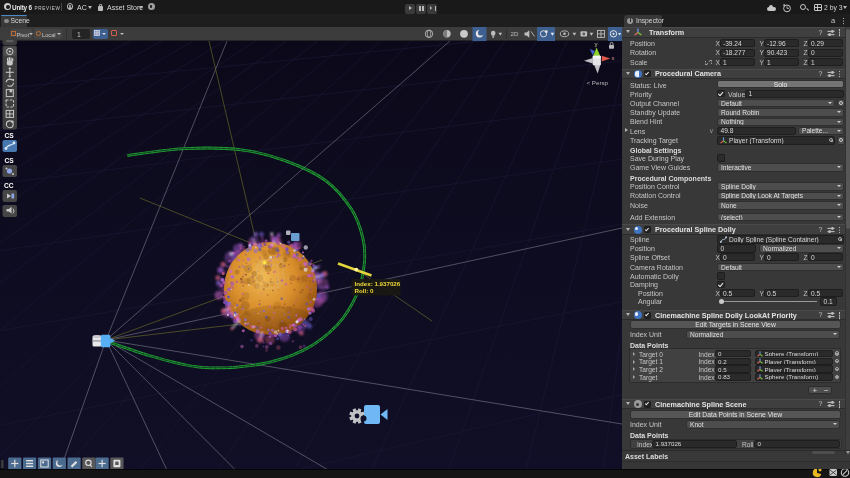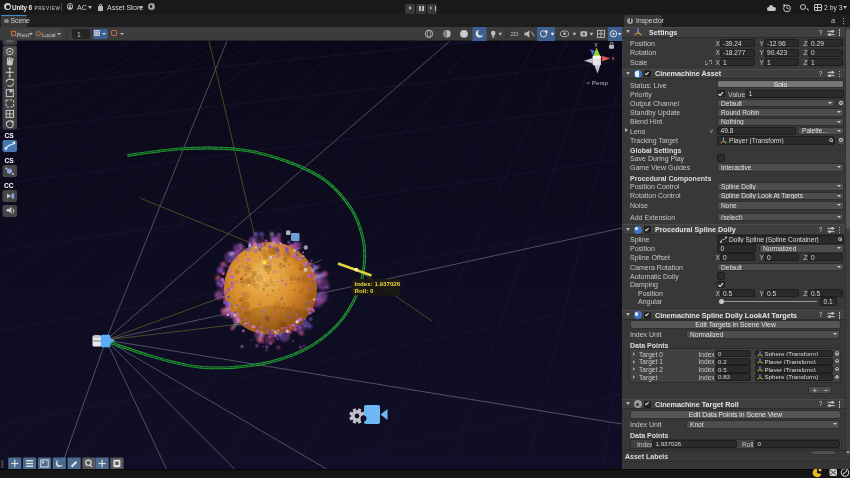--- a/index.html
+++ b/index.html
@@ -869,21 +869,21 @@
     <div class="a" style="left:844.5px;top:27px;width:5.5px;height:428px;background:#3d3d3d;border-left:1px solid #313131"></div>
     <div class="a" style="left:845.5px;top:29px;width:4px;height:200px;background:#575757;border-radius:2px"></div>
     <div style="position:absolute;left:845.6px;top:450.5px;width:0;height:0;border-left:2.4px solid transparent;border-right:2.4px solid transparent;border-top:3px solid #9a9a9a"></div>
     <div class="hdr" style="top:27.0px;height:10.5px"></div>
     <div style="position:absolute;left:625.5px;top:30.4px;width:0;height:0;border-left:2.8px solid transparent;border-right:2.8px solid transparent;border-top:3.2px solid #b4b4b4"></div>
     <svg class="a" style="left:633.5px;top:28.4px" width="8" height="8" viewBox="0 0 8 8">
       <line x1="4" y1="4.4" x2="4" y2="0.4" stroke="#6a9ae0" stroke-width="1.3"></line>
       <line x1="4" y1="4.4" x2="0.6" y2="7" stroke="#e06a5a" stroke-width="1.3"></line>
       <line x1="4" y1="4.4" x2="7.4" y2="7" stroke="#79c837" stroke-width="1.3"></line>
     </svg>
-    <div class="htitle" style="left:649px;top:28.8px">Settings</div>
+    <div class="htitle" style="left:649px;top:28.8px">Transform</div>
     <div class="lbl" style="left:818.5px;top:28.6px;font-size:7px;color:#c0c0c0">?</div>
     <svg class="a" style="left:826.5px;top:28.6px" width="8" height="8" viewBox="0 0 8 8">
       <line x1="0.5" y1="2.4" x2="7.5" y2="2.4" stroke="#bdbdbd" stroke-width="1.1"></line>
       <line x1="0.5" y1="5.6" x2="7.5" y2="5.6" stroke="#bdbdbd" stroke-width="1.1"></line>
       <rect x="4.4" y="1" width="2" height="2.8" fill="#bdbdbd"></rect>
       <rect x="1.6" y="4.2" width="2" height="2.8" fill="#bdbdbd"></rect>
     </svg>
     <div style="position:absolute;left:838.5px;top:29.2px;width:1.6px;height:1.6px;background:#bdbdbd;box-shadow:0 2.6px 0 #bdbdbd,0 5.2px 0 #bdbdbd"></div>
     <div class="lbl" style="left:630px;top:39.8px">Position</div>
     <div class="xyzl" style="left:715.5px;top:39.6px">X</div>
@@ -908,21 +908,21 @@
     <div class="xyzl" style="left:759.5px;top:58.8px">Y</div>
     <div class="fld" style="left:763.5px;top:58.2px;width:35.5px;height:8px">1</div>
     <div class="xyzl" style="left:803.5px;top:58.8px">Z</div>
     <div class="fld" style="left:807.5px;top:58.2px;width:35.5px;height:8px">1</div>
     <div class="hdr" style="top:68.5px;height:10.5px"></div>
     <div style="position:absolute;left:625.5px;top:71.9px;width:0;height:0;border-left:2.8px solid transparent;border-right:2.8px solid transparent;border-top:3.2px solid #b4b4b4"></div>
     <div class="a" style="left:633.5px;top:69.9px;width:8px;height:8px;border-radius:50%;background:#3f74c2"></div>
     <div class="a" style="left:634.5px;top:70.9px;width:4px;height:6px;border-radius:2px 0 0 2px;background:#e8eef8"></div>
     <div class="cb" style="left:644px;top:70.4px;width:7px;height:7px;background:#222"></div>
     <div style="position:absolute;left:645.4px;top:72.1px;width:4.4px;height:2.4px;border-left:1.4px solid #e8e8e8;border-bottom:1.4px solid #e8e8e8;transform:rotate(-48deg)"></div>
-    <div class="htitle" style="left:655px;top:70.3px">Cinemachine Asset</div>
+    <div class="htitle" style="left:655px;top:70.3px">Procedural Camera</div>
     <div class="lbl" style="left:818.5px;top:70.1px;font-size:7px;color:#c0c0c0">?</div>
     <svg class="a" style="left:826.5px;top:70.1px" width="8" height="8" viewBox="0 0 8 8">
       <line x1="0.5" y1="2.4" x2="7.5" y2="2.4" stroke="#bdbdbd" stroke-width="1.1"></line>
       <line x1="0.5" y1="5.6" x2="7.5" y2="5.6" stroke="#bdbdbd" stroke-width="1.1"></line>
       <rect x="4.4" y="1" width="2" height="2.8" fill="#bdbdbd"></rect>
       <rect x="1.6" y="4.2" width="2" height="2.8" fill="#bdbdbd"></rect>
     </svg>
     <div style="position:absolute;left:838.5px;top:70.7px;width:1.6px;height:1.6px;background:#bdbdbd;box-shadow:0 2.6px 0 #bdbdbd,0 5.2px 0 #bdbdbd"></div>
     <div class="lbl" style="left:630px;top:81.5px">Status: Live</div>
     <div class="btn" style="left:717px;top:79.5px;width:127px;height:8.5px;background:#747474;line-height:8px;color:#f0f0f0">Solo</div>
@@ -1031,21 +1031,21 @@
     <div class="lbl" style="left:638px;top:297.8px">Angular</div>
     <div class="a" style="left:720px;top:300.8px;width:97px;height:1px;background:#999"></div>
     <div class="a" style="left:718.5px;top:298.6px;width:5px;height:5px;border-radius:50%;background:#c9c9c9"></div>
     <div class="fld" style="left:820px;top:297px;width:17px;height:8.5px">0.1</div>
     <div class="hdr" style="top:309.8px;height:10.5px"></div>
     <div style="position:absolute;left:625.5px;top:313.2px;width:0;height:0;border-left:2.8px solid transparent;border-right:2.8px solid transparent;border-top:3.2px solid #b4b4b4"></div>
     <div class="a" style="left:633.5px;top:311.2px;width:8px;height:8px;border-radius:50%;background:#3f74c2"></div>
     <div class="a" style="left:634.7px;top:312.4px;width:3.4px;height:3.4px;border-radius:50%;background:#e8eef8"></div>
     <div class="cb" style="left:644px;top:311.7px;width:7px;height:7px;background:#222"></div>
     <div style="position:absolute;left:645.4px;top:313.4px;width:4.4px;height:2.4px;border-left:1.4px solid #e8e8e8;border-bottom:1.4px solid #e8e8e8;transform:rotate(-48deg)"></div>
-    <div class="htitle" style="left:655px;top:311.6px">Cinemachine Spline Dolly LookAt Targets</div>
+    <div class="htitle" style="left:655px;top:311.6px">Cinemachine Spline Dolly LookAt Priority</div>
     <div class="lbl" style="left:818.5px;top:311.4px;font-size:7px;color:#c0c0c0">?</div>
     <svg class="a" style="left:826.5px;top:311.4px" width="8" height="8" viewBox="0 0 8 8">
       <line x1="0.5" y1="2.4" x2="7.5" y2="2.4" stroke="#bdbdbd" stroke-width="1.1"></line>
       <line x1="0.5" y1="5.6" x2="7.5" y2="5.6" stroke="#bdbdbd" stroke-width="1.1"></line>
       <rect x="4.4" y="1" width="2" height="2.8" fill="#bdbdbd"></rect>
       <rect x="1.6" y="4.2" width="2" height="2.8" fill="#bdbdbd"></rect>
     </svg>
     <div style="position:absolute;left:838.5px;top:312.0px;width:1.6px;height:1.6px;background:#bdbdbd;box-shadow:0 2.6px 0 #bdbdbd,0 5.2px 0 #bdbdbd"></div>
     <div class="btn" style="left:630px;top:320.3px;width:211px;height:8.8px;line-height:8.5px">Edit Targets in Scene View</div>
     <div class="lbl" style="left:630px;top:330.8px">Index Unit</div>
@@ -1103,21 +1103,21 @@
     <div class="a" style="left:836.4px;top:376.4px;width:1.4px;height:1.4px;background:#aaa;border-radius:50%"></div>
     <div class="a" style="left:808px;top:386.2px;width:24px;height:7.6px;background:#4e4e4e;border:1px solid #2c2c2c;border-radius:2px"></div>
     <div class="lbl" style="left:812.5px;top:386.6px;font-size:8px;color:#ddd">+</div>
     <div class="lbl" style="left:824px;top:386.6px;font-size:8px;color:#ddd">−</div>
     <div class="hdr" style="top:398.8px;height:10.5px"></div>
     <div style="position:absolute;left:625.5px;top:402.2px;width:0;height:0;border-left:2.8px solid transparent;border-right:2.8px solid transparent;border-top:3.2px solid #b4b4b4"></div>
     <div class="a" style="left:633.5px;top:400.2px;width:8px;height:8px;border-radius:50%;background:#9a9a9a"></div>
     <div class="a" style="left:636.0px;top:402.7px;width:3px;height:3px;border-radius:50%;background:#383838"></div>
     <div class="cb" style="left:644px;top:400.7px;width:7px;height:7px;background:#222"></div>
     <div style="position:absolute;left:645.4px;top:402.4px;width:4.4px;height:2.4px;border-left:1.4px solid #e8e8e8;border-bottom:1.4px solid #e8e8e8;transform:rotate(-48deg)"></div>
-    <div class="htitle" style="left:655px;top:400.6px">Cinemachine Target Roll</div>
+    <div class="htitle" style="left:655px;top:400.6px">Cinemachine Spline Scene</div>
     <div class="lbl" style="left:818.5px;top:400.4px;font-size:7px;color:#c0c0c0">?</div>
     <svg class="a" style="left:826.5px;top:400.4px" width="8" height="8" viewBox="0 0 8 8">
       <line x1="0.5" y1="2.4" x2="7.5" y2="2.4" stroke="#bdbdbd" stroke-width="1.1"></line>
       <line x1="0.5" y1="5.6" x2="7.5" y2="5.6" stroke="#bdbdbd" stroke-width="1.1"></line>
       <rect x="4.4" y="1" width="2" height="2.8" fill="#bdbdbd"></rect>
       <rect x="1.6" y="4.2" width="2" height="2.8" fill="#bdbdbd"></rect>
     </svg>
     <div style="position:absolute;left:838.5px;top:401.0px;width:1.6px;height:1.6px;background:#bdbdbd;box-shadow:0 2.6px 0 #bdbdbd,0 5.2px 0 #bdbdbd"></div>
     <div class="btn" style="left:630px;top:410.3px;width:211px;height:8.8px;line-height:8.5px">Edit Data Points in Scene View</div>
     <div class="lbl" style="left:630px;top:420.8px">Index Unit</div>

